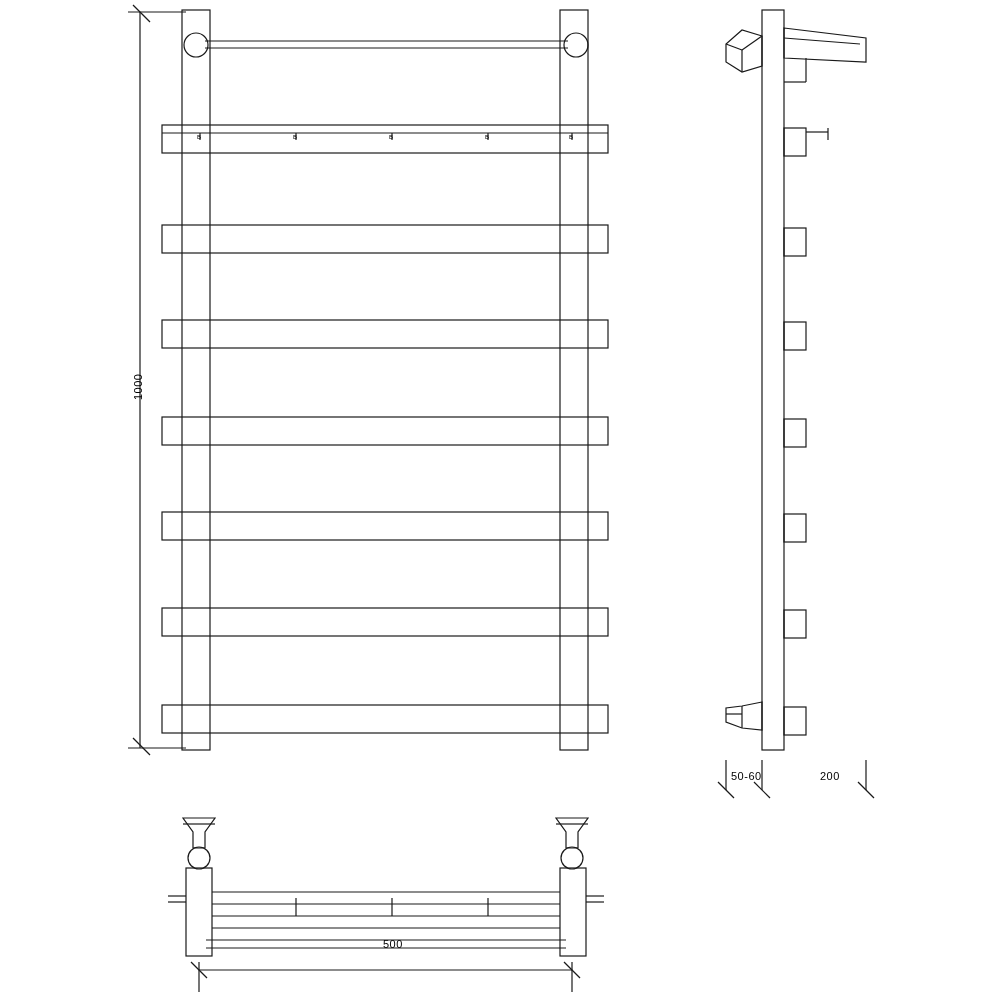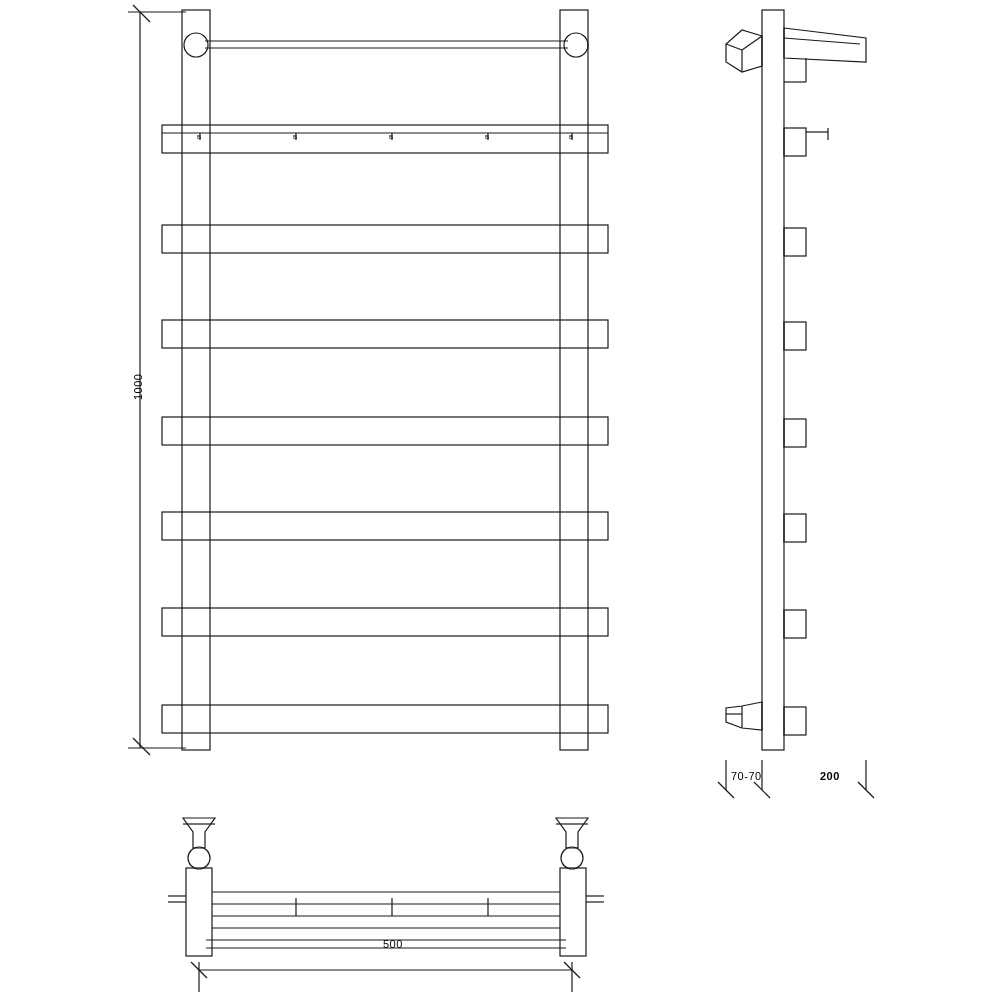--- a/index.html
+++ b/index.html
@@ -217,23 +217,23 @@
         </g>
       </g>
 
     </g>
   </svg>
 
   <div class="dimtext vertical" style="left:132px; top:400px;">1000</div>
 
   <div class="dimtext" style="left:383px; top:938px;">500</div>
 
-  <div class="dimtext" style="left:731px; top:770px;">70-70</div>
-
-  <div class="dimtext" style="left:820px; top:770px;font-weight:bold;">200</div>
+  <div class="dimtext" style="left:731px; top:770px;">50-60</div>
+
+  <div class="dimtext" style="left:820px; top:770px;">200</div>
 
   <div class="bolt-label" style="left:197px; top:134px;">B</div>
   <div class="bolt-label" style="left:293px; top:134px;">B</div>
   <div class="bolt-label" style="left:389px; top:134px;">B</div>
   <div class="bolt-label" style="left:485px; top:134px;">B</div>
   <div class="bolt-label" style="left:569px; top:134px;">B</div>
 
 </div>
 
 </body></html>

